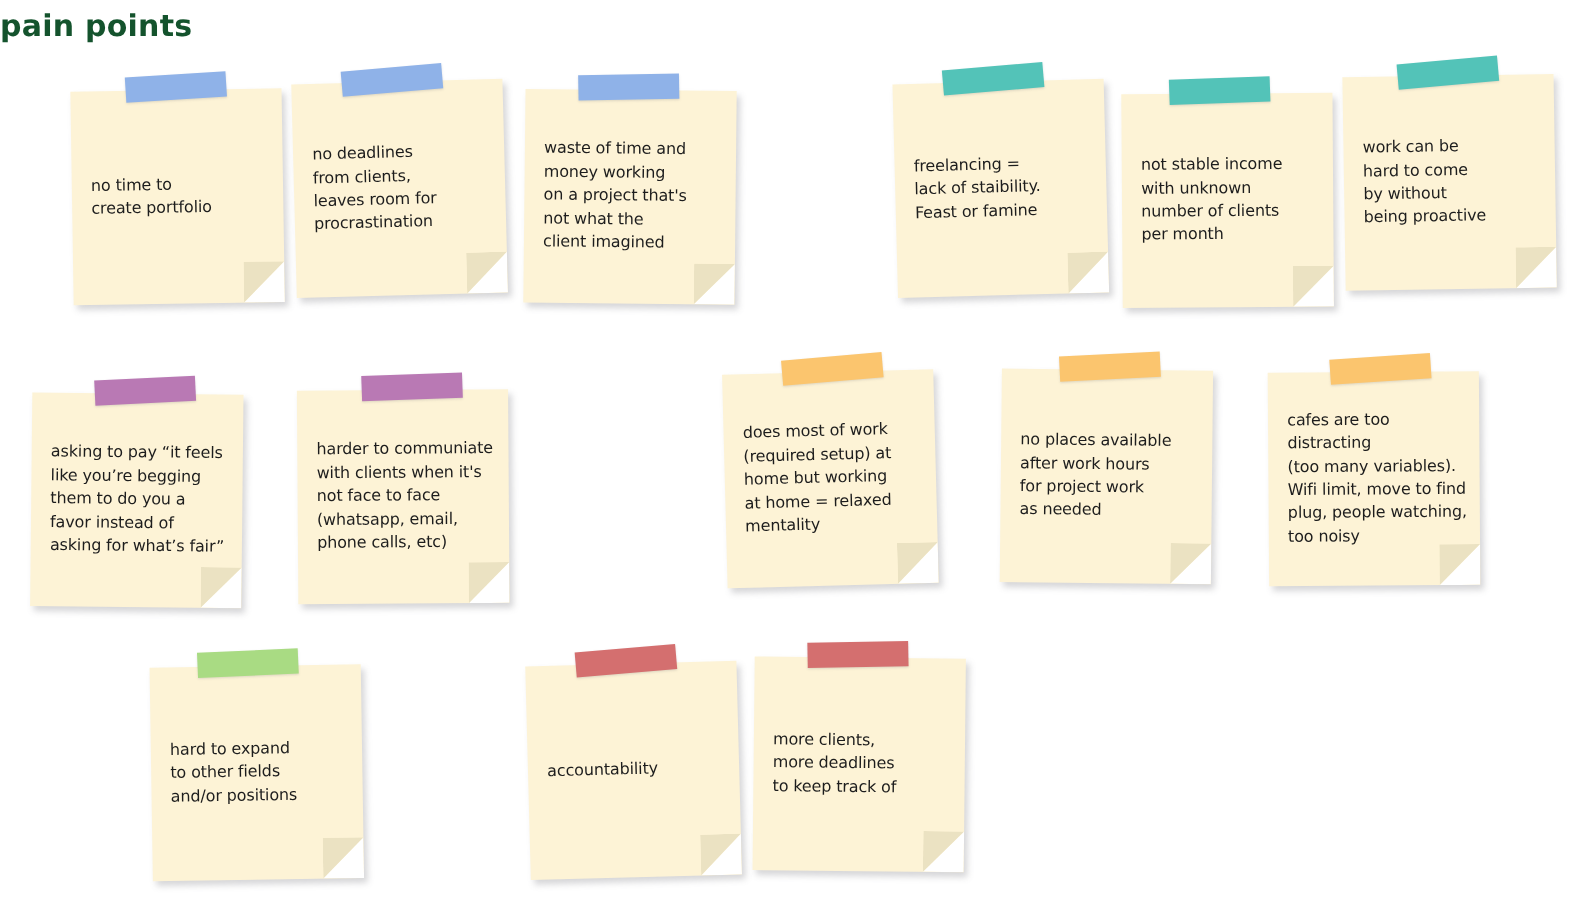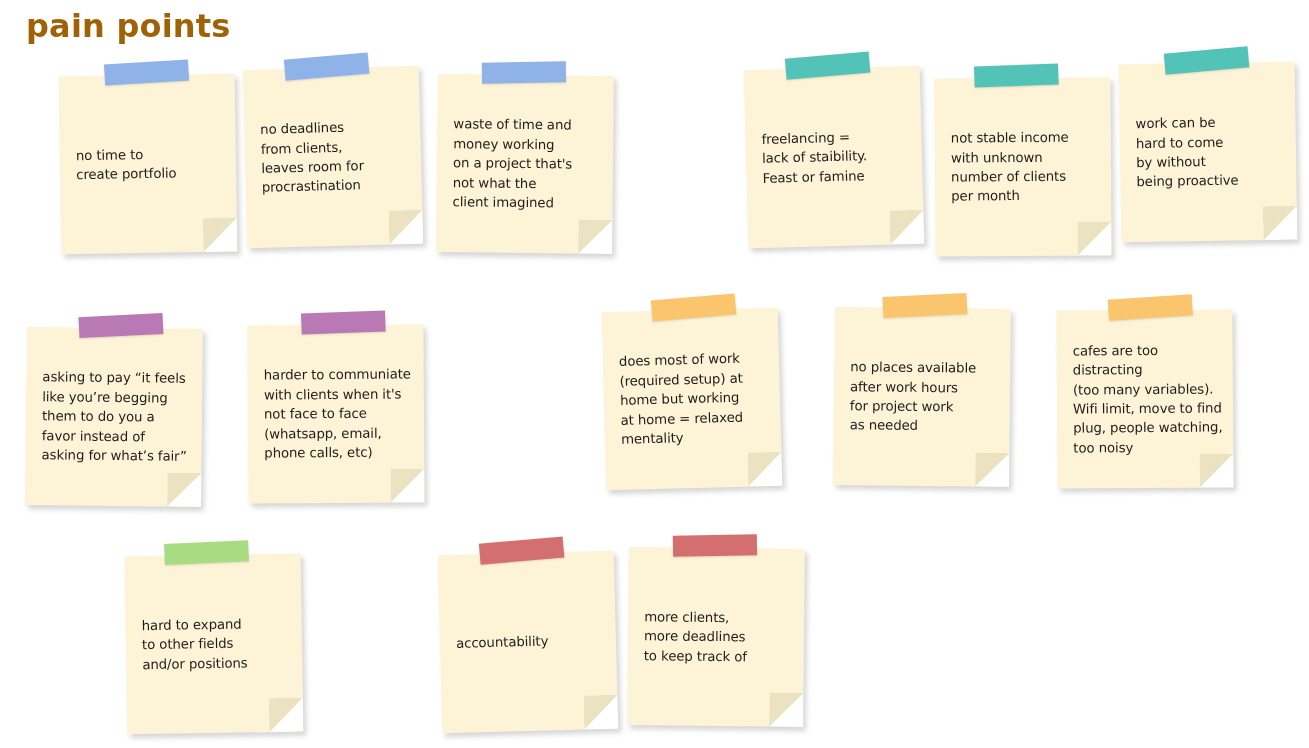--- a/index.html
+++ b/index.html
@@ -18,27 +18,27 @@
   #board {
     position: absolute;
     left: 0;
     top: 0;
     width: 1309px;
     height: 748px;
   }
 
   #page-title {
     position: absolute;
-    left: 26px;
+    left: 0;
     top: 7px;
     font-family: "DejaVu Sans", "Liberation Sans", sans-serif;
-    font-size: 32px;
+    font-size: 25px;
     font-weight: 700;
     letter-spacing: 0.2px;
-    color: #a16207;
+    color: #14532d;
     white-space: nowrap;
   }
 
   
   .note {
     position: absolute;
     width: 176px;
     height: 178px;
   }
 

